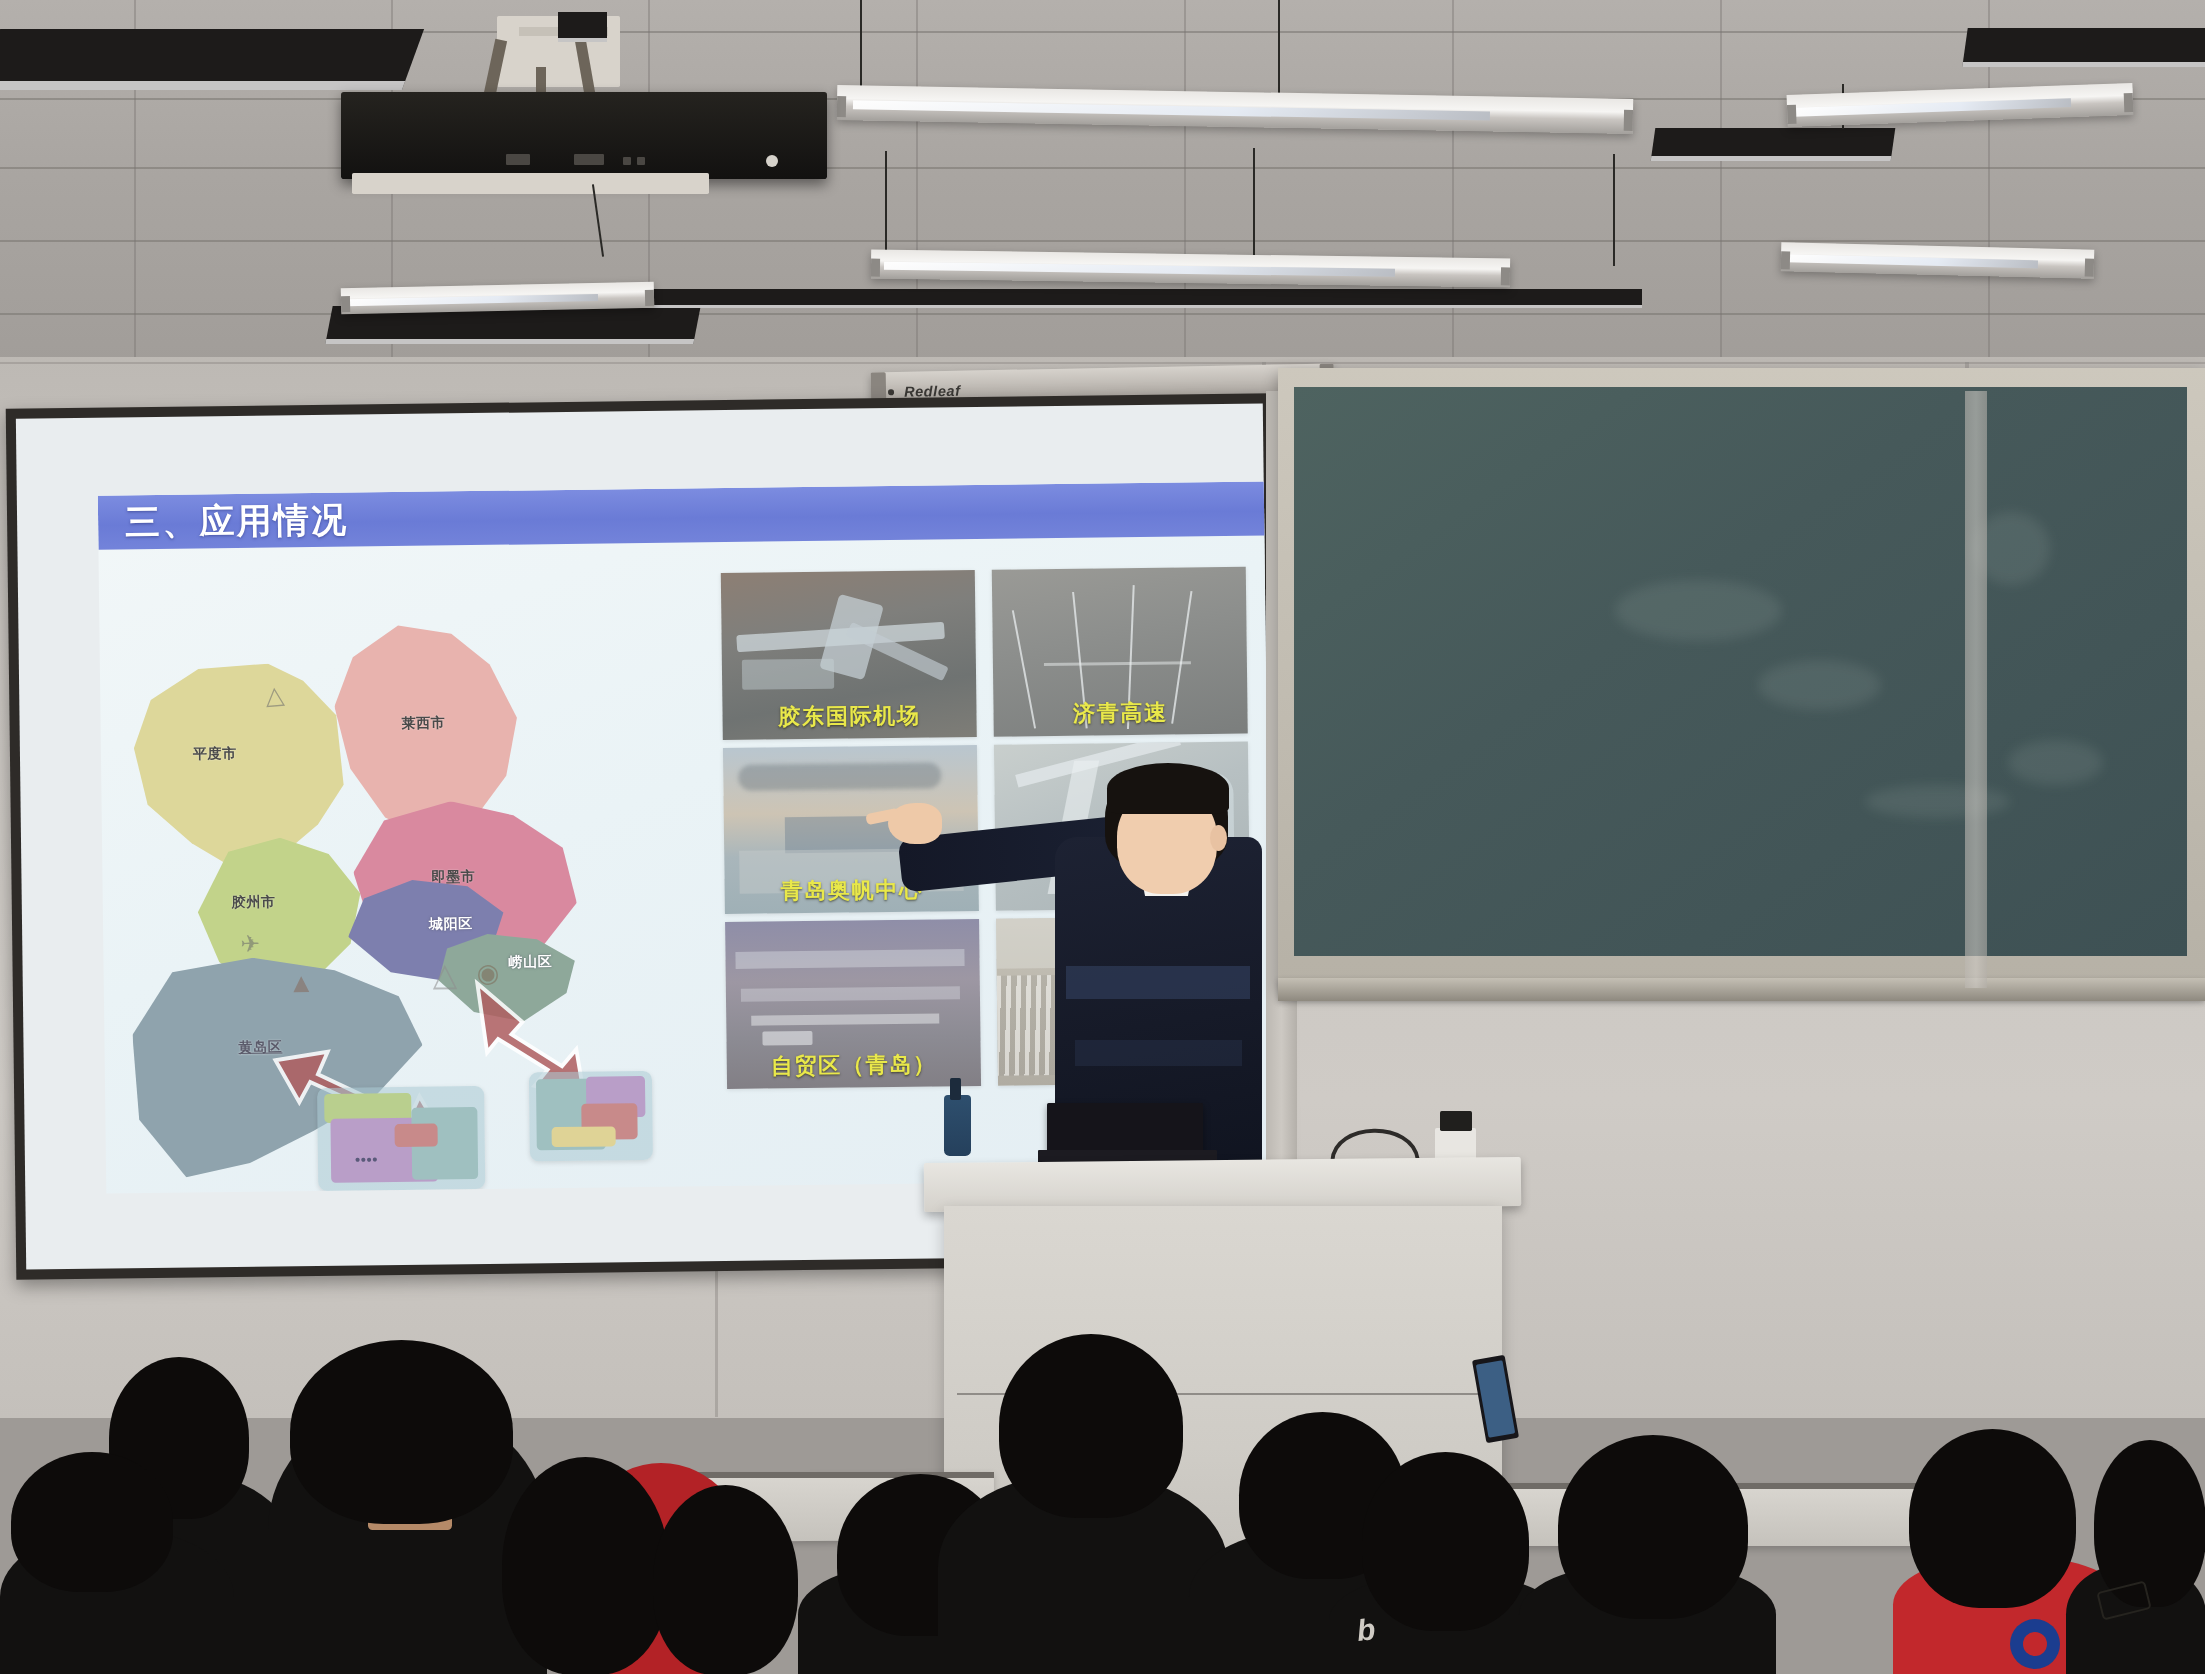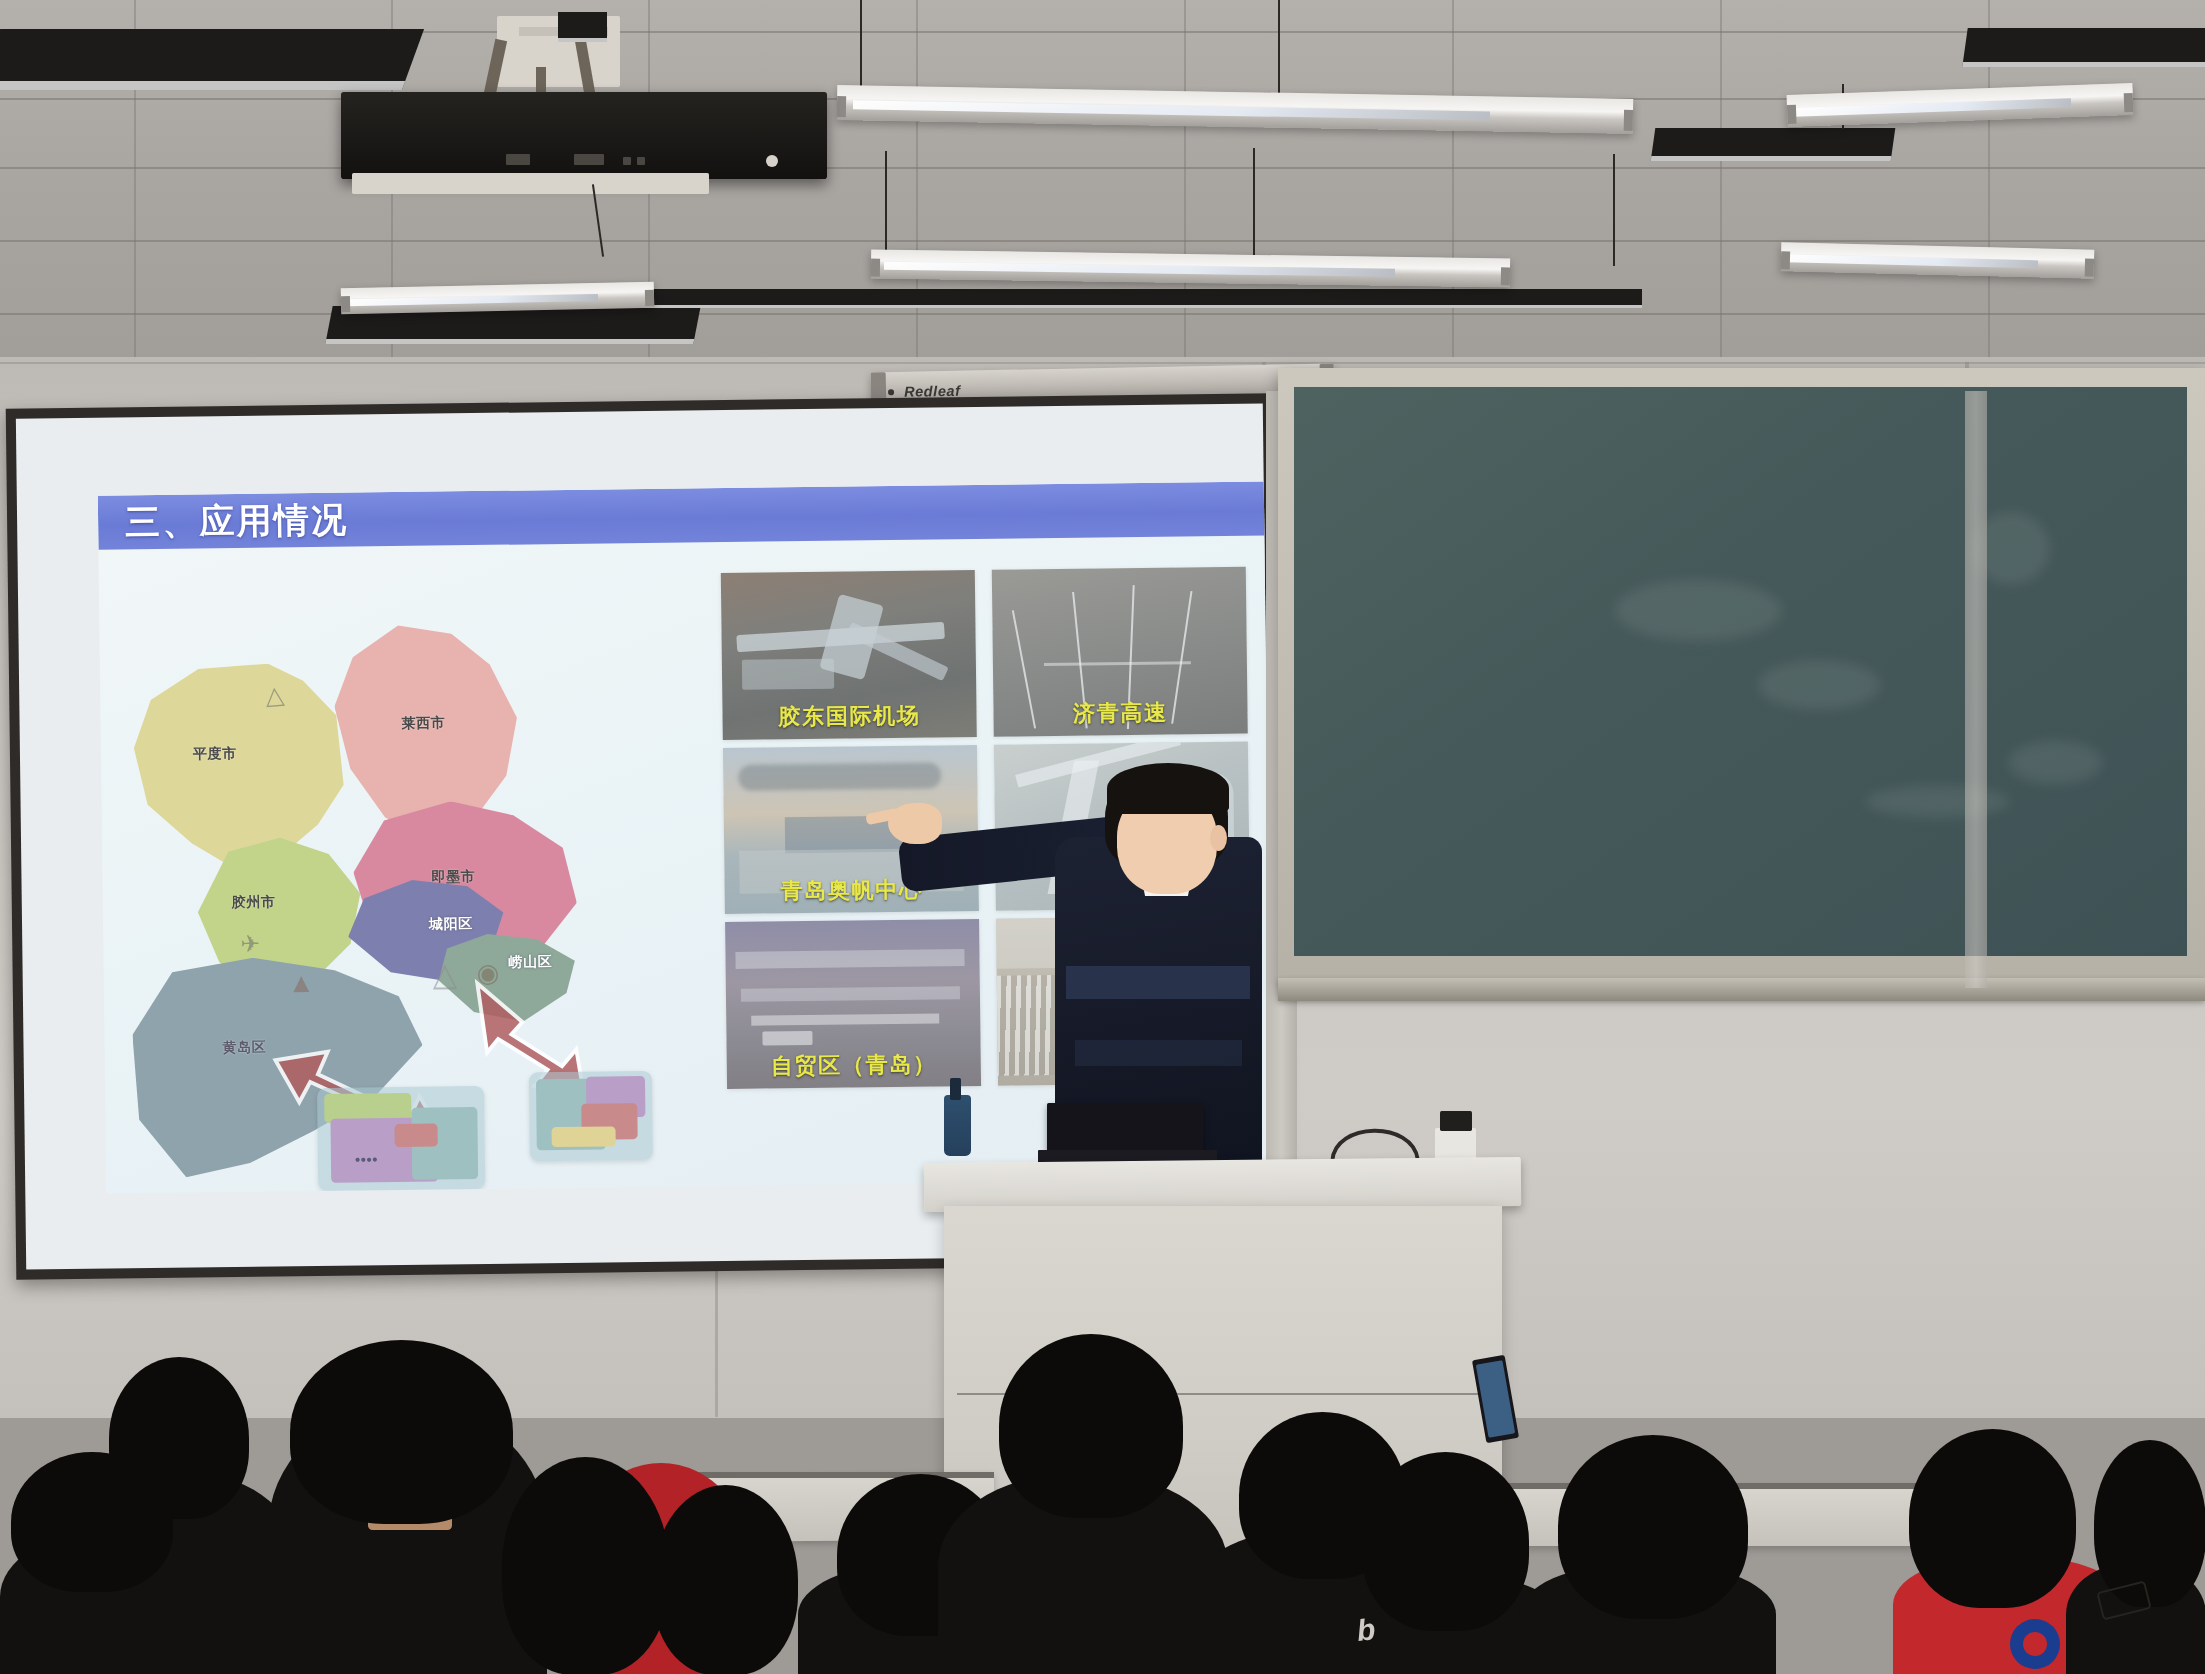--- a/index.html
+++ b/index.html
@@ -266,21 +266,21 @@
           <div class="map-label light" style="left:315px; top:351px;">城阳区</div>
 
           <div class="region" style="left:324px; top:368px; width:145px; height:100px; background:#8ea89a;
                       clip-path:polygon(6% 16%,34% 2%,68% 8%,94% 30%,88% 62%,58% 90%,24% 80%,0 48%);"></div>
           <div class="map-label light" style="left:394px; top:390px;">崂山区</div>
           <div class="map-icon" style="left:318px; top:391px; font-size:32px; color:#8e8e8e;">△</div>
           <div class="map-icon" style="left:362px; top:394px; font-size:26px; color:#7d6a56;">◉</div>
 
           <div class="region" style="left:17px; top:391px; width:290px; height:223px; background:#8fa3ad;
                       clip-path:polygon(14% 6%,42% 0,70% 6%,92% 18%,100% 40%,84% 62%,62% 78%,40% 92%,18% 98%,2% 72%,0 34%);"></div>
-          <div class="map-label" style="left:107px; top:472px; color:#5b5b6b;">黄岛区</div>
+          <div class="map-label" style="left:123px; top:472px; color:#5b5b6b;text-decoration:underline;">黄岛区</div>
           <div class="map-icon" style="left:173px; top:402px; font-size:27px; color:#86695c;">▲</div>
 
           <svg class="arrow" style="left:357px; top:408px;" width="184" height="140" viewBox="0 0 330 250">
             <polygon points="10,20 90,90 70,112 160,170 186,140 200,230 110,205 134,176 46,120 26,144" fill="#b05f60" stroke="#ffffff" stroke-width="7" opacity=".85"></polygon>
           </svg>
           <svg class="arrow" style="left:154px; top:477px;" width="184" height="128" viewBox="0 0 330 230">
             <polygon points="10,30 104,16 86,56 250,136 268,98 310,172 222,186 238,148 72,70 52,106" fill="#b05f60" stroke="#ffffff" stroke-width="7" opacity=".85"></polygon>
           </svg>
 
           <div class="inset-box" style="left:201px; top:522px; width:167px; height:103px;">

